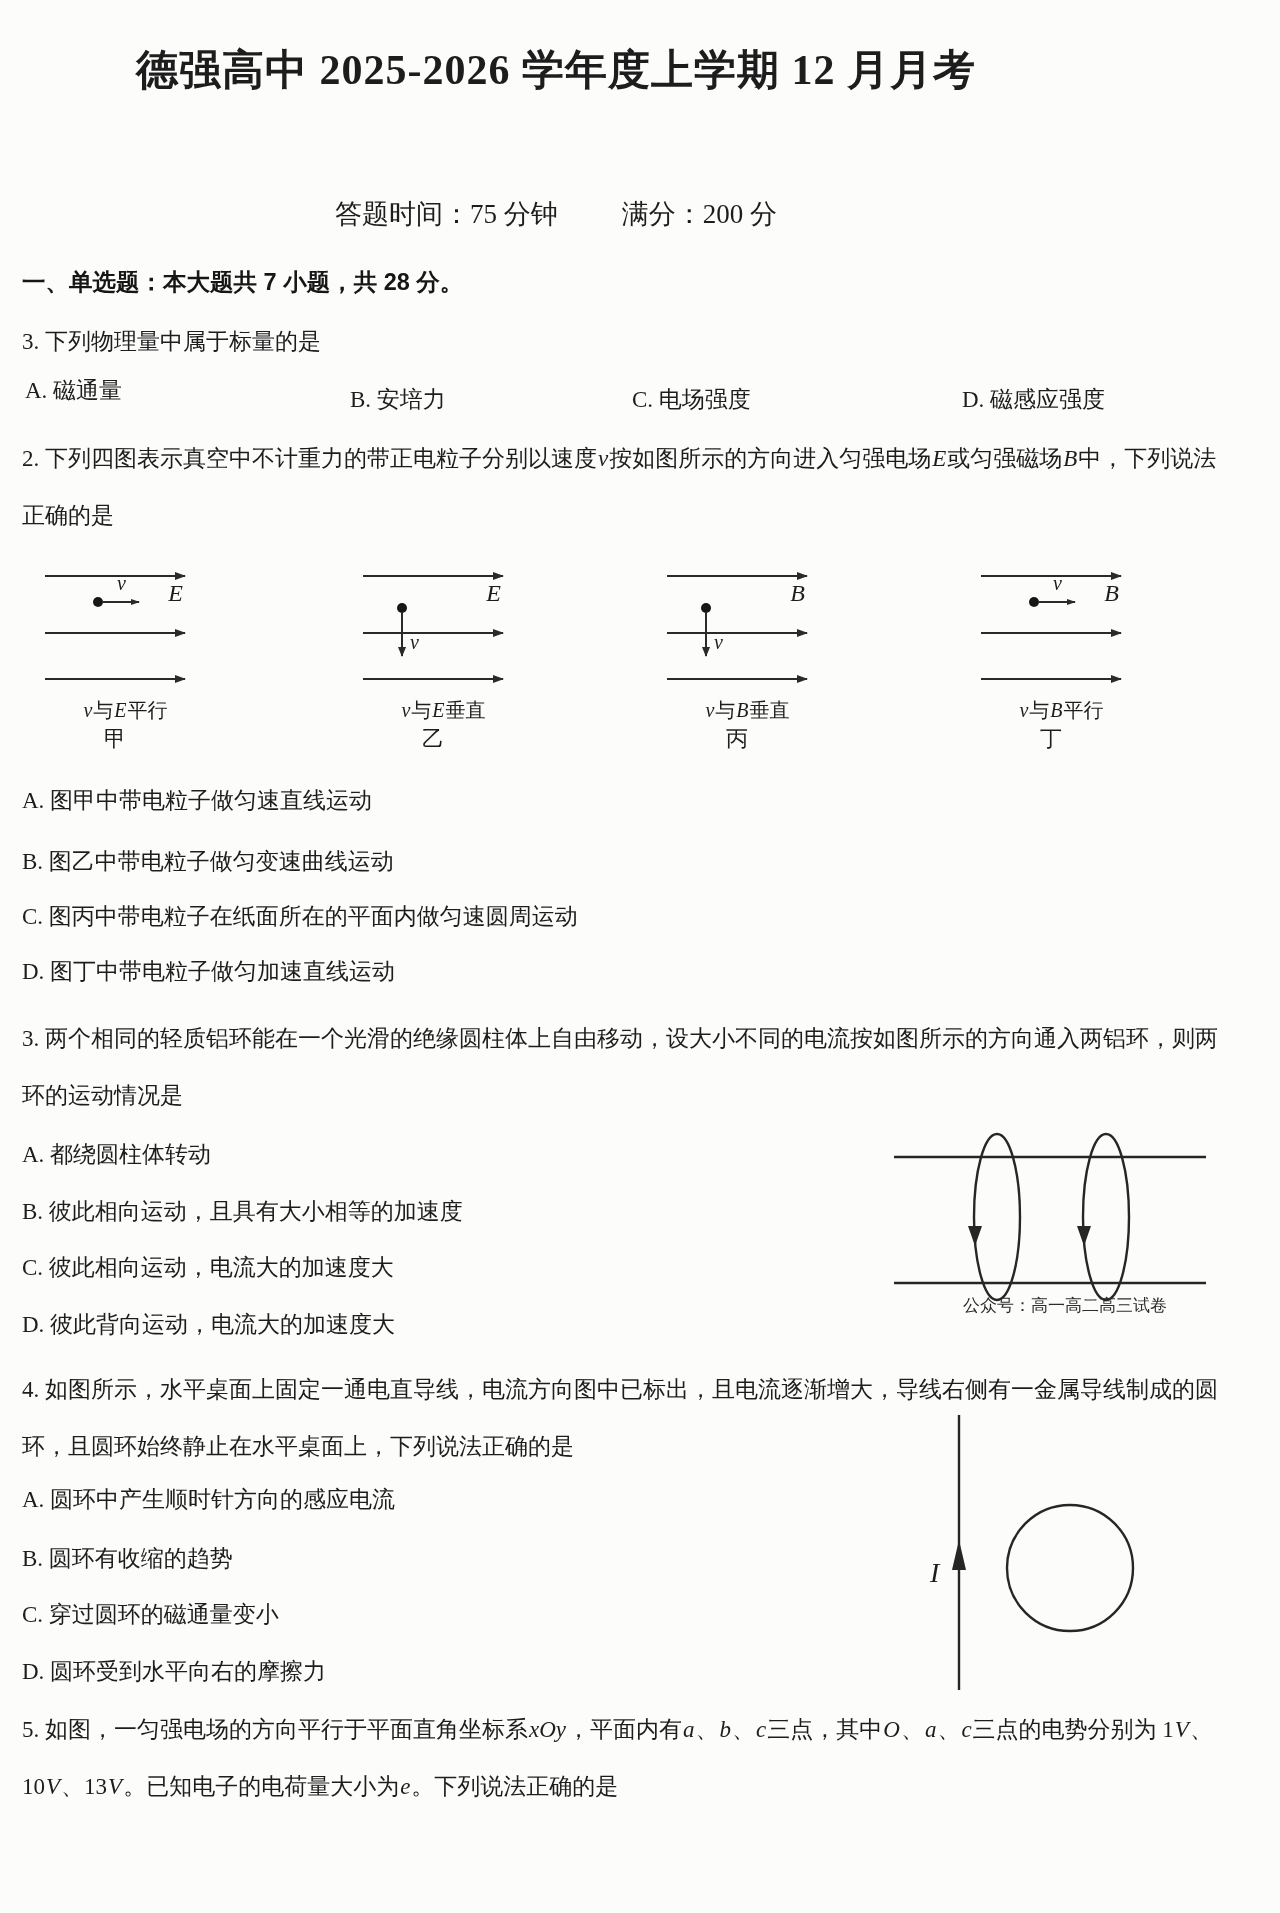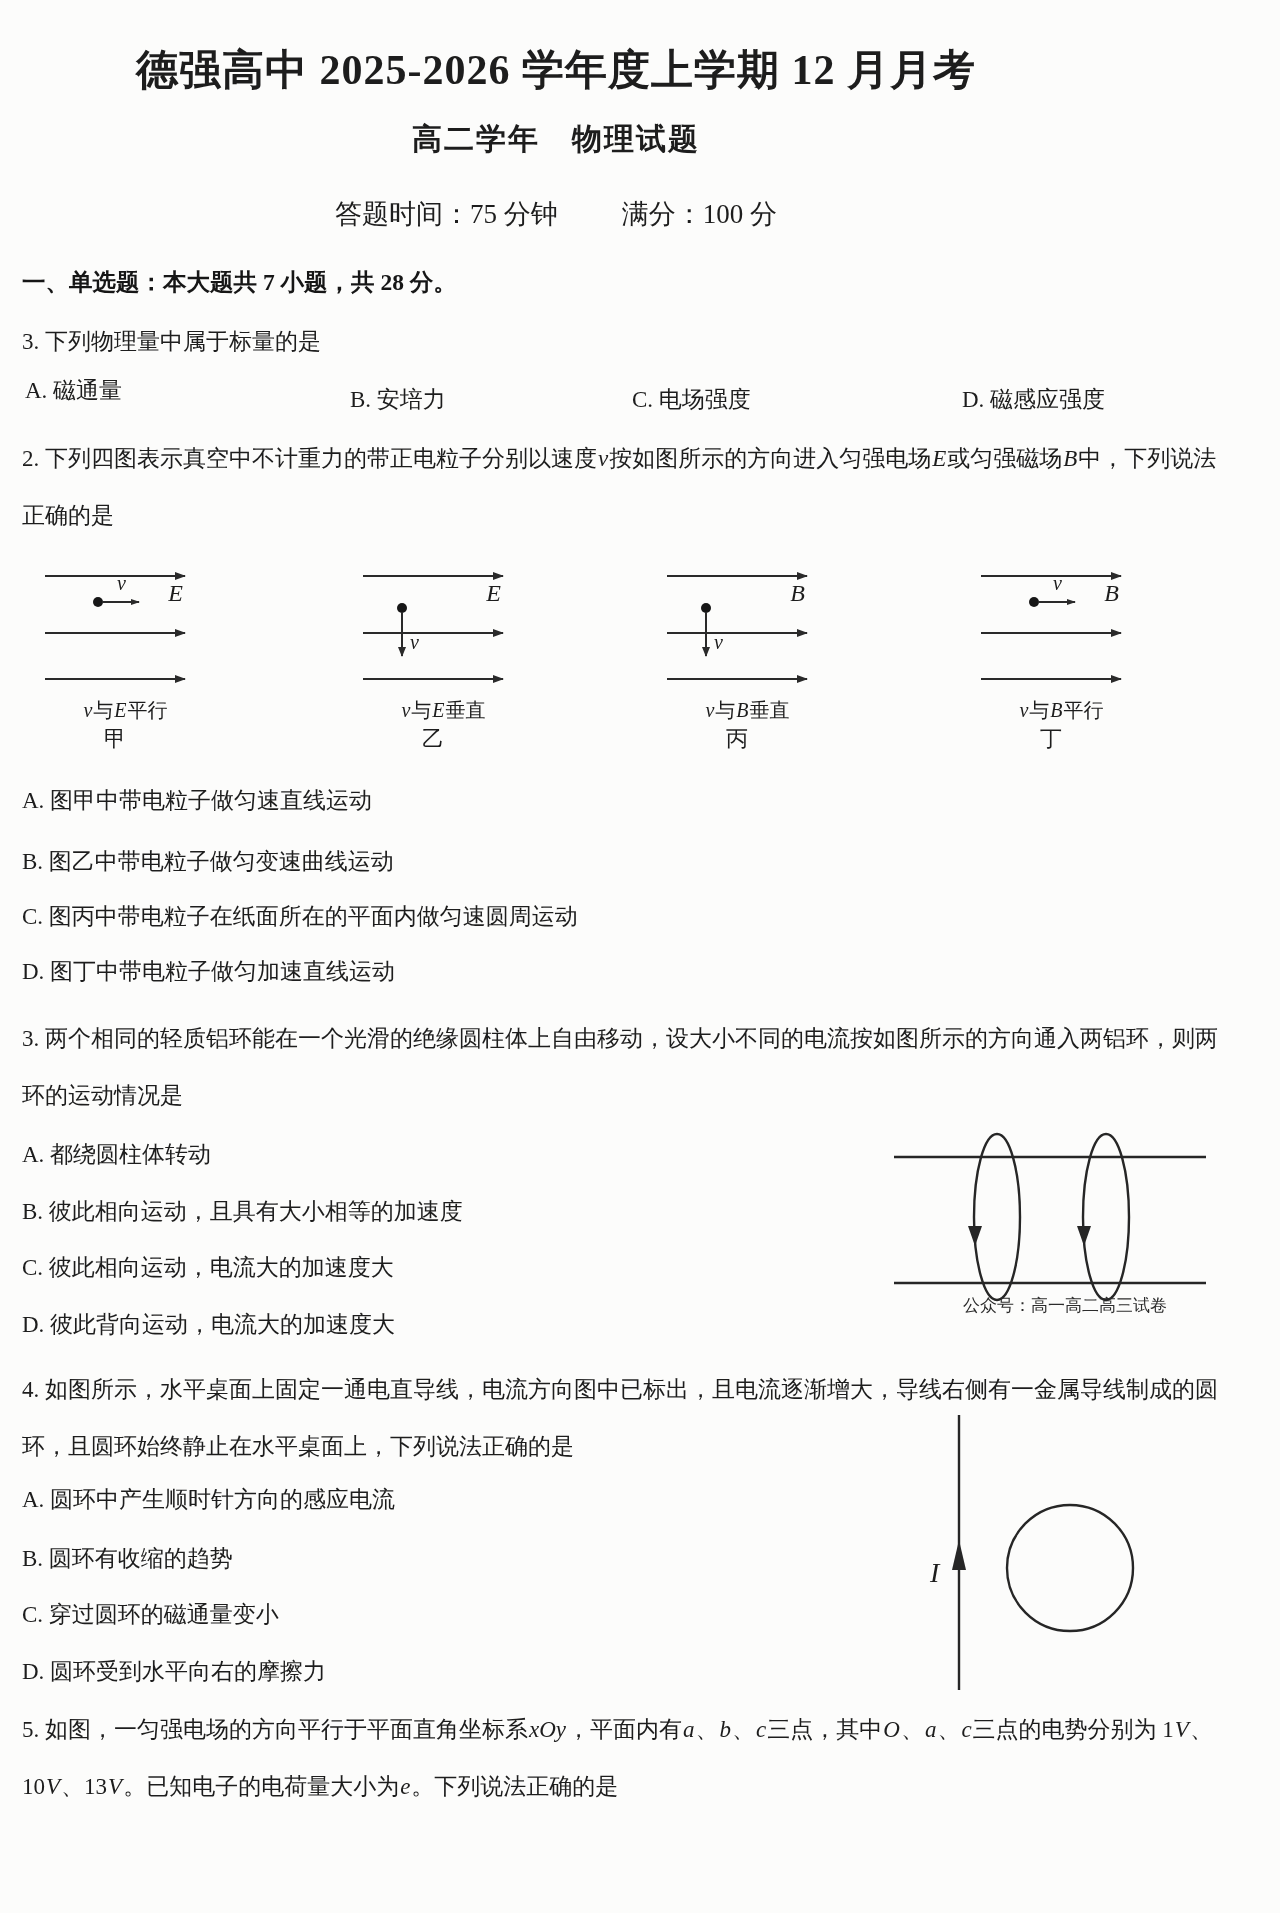--- a/index.html
+++ b/index.html
@@ -3,21 +3,21 @@
 <meta charset="utf-8">
 <style>
   html,body{margin:0;padding:0;background:#e8e8e8;}
   .page{position:relative;width:1280px;height:1913px;background:#fcfcfb;margin:0 auto;
         font-family:"Liberation Serif","DejaVu Serif",serif;color:#1d1d1d;overflow:hidden;}
   .head{position:absolute;left:0;top:0;width:1112px;height:250px;}
   .title{position:absolute;top:42px;left:0;width:100%;text-align:center;font-size:42px;font-weight:bold;letter-spacing:1px;}
   .subtitle{position:absolute;top:119px;left:0;width:100%;text-align:center;font-size:30px;font-weight:bold;letter-spacing:2px;}
   .meta{position:absolute;top:196px;left:0;width:100%;text-align:center;font-size:27px;}
   .meta-gap{display:inline-block;width:64px;}
-  .sec{position:absolute;left:22px;top:266px;font-family:Liberation Serif, serif;
+  .sec{position:absolute;left:22px;top:266px;font-family:Liberation Sans, sans-serif;
        font-weight:bold;font-size:23.5px;color:#161616;}
   .stem{position:absolute;left:22px;width:1215px;font-size:23px;line-height:57px;}
   .opt{position:absolute;left:22px;height:30px;line-height:30px;font-size:23px;white-space:nowrap;}
   .var{font-style:italic;font-family:"Liberation Serif",serif;padding:0 1px;}
   .footer{position:absolute;top:1862px;left:0;width:1112px;text-align:center;font-size:21px;}
 
   
   .qfig{position:absolute;top:555px;width:140px;height:200px;}
   .ha{position:absolute;left:0;width:140px;height:0;border-top:2px solid #2a2a2a;}
   .ha::after{content:"";position:absolute;right:-1px;top:-5px;width:0;height:0;
@@ -46,22 +46,21 @@
   .q3svg polygon,.q4svg polygon{fill:#262626;stroke:none;}
   .q4svg text{font-family:"Liberation Serif","DejaVu Serif",serif;font-style:italic;font-size:28px;fill:#1d1d1d;}
 </style>
 </head>
 <body>
 
 <div class="page">
 
   <div class="head">
     <div class="title">德强高中 2025-2026 学年度上学期 12 月月考</div>
-    <div class="subtitle">高二学年　物理试题</div>
-    <div class="meta"><span>答题时间：75 分钟</span><span class="meta-gap"></span><span>满分：100 分</span></div>
+    <div class="meta"><span>答题时间：75 分钟</span><span class="meta-gap"></span><span>满分：200 分</span></div>
   </div>
 
   <div class="sec">一、单选题：本大题共 7 小题，共 28 分。</div>
 
   <div>
     <div class="opt" style="top:327px">3. 下列物理量中属于标量的是</div>
     <div class="opt" style="top:376px;left:25px">A. 磁通量</div>
     <div class="opt" style="top:385px;left:350px">B. 安培力</div>
     <div class="opt" style="top:385px;left:632px">C. 电场强度</div>
     <div class="opt" style="top:385px;left:962px">D. 磁感应强度</div>

